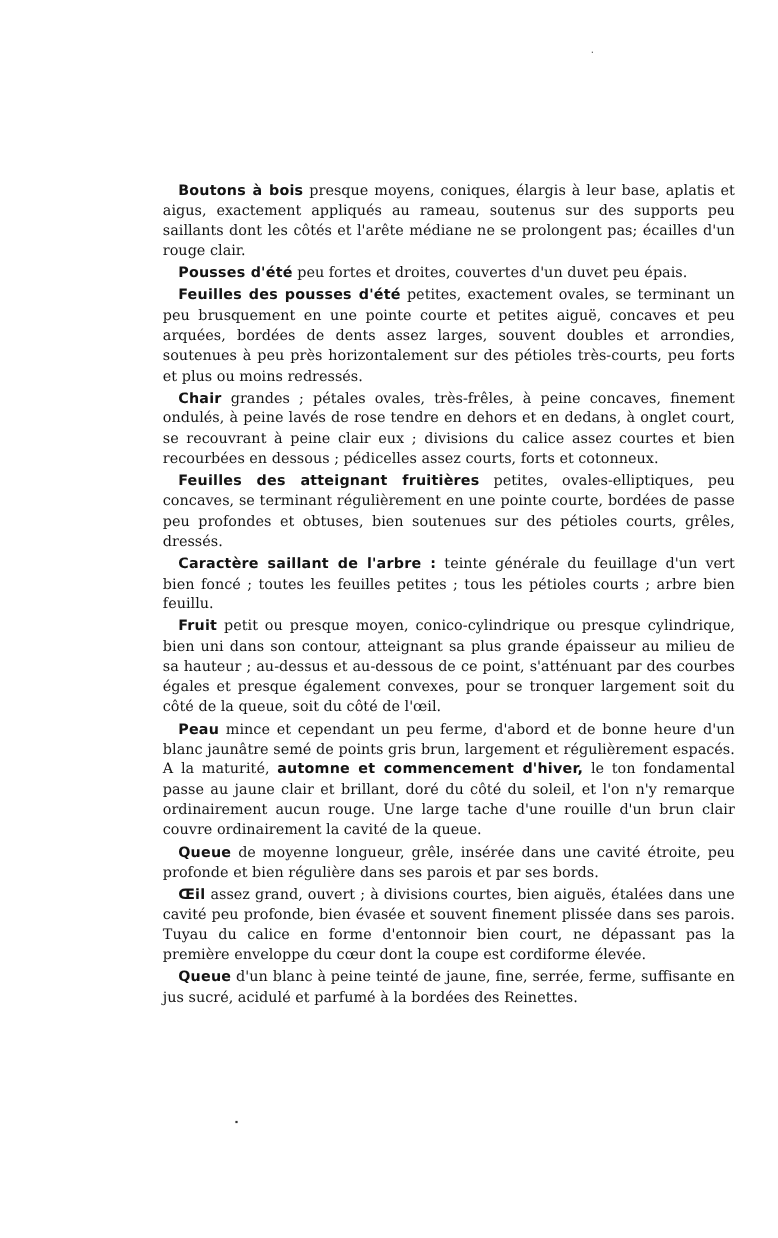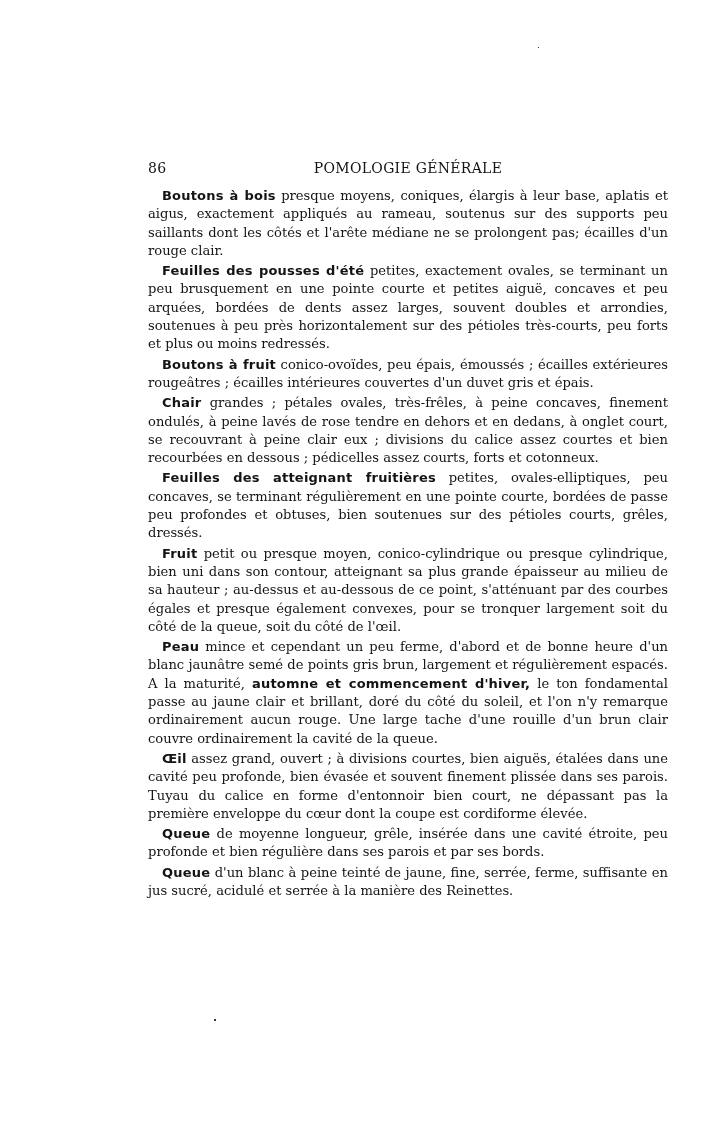--- a/index.html
+++ b/index.html
@@ -16,33 +16,30 @@
       font-size: 13.1px; line-height: 18.3px; text-align: justify;
       text-indent: 14px; margin: 0 0 2px 0;
     }
     .term { font-family: "DejaVu Sans", sans-serif; font-weight: bold; font-size: 13px; letter-spacing: 0.2px; }
     .speck { position: absolute; width: 2px; height: 2px; background: #333; }
   </style>
 </head>
 <body>
 
 <div class="page">
-  <div class="header">
-    <span class="page-number">86</span>
-    <span class="running-title">POMOLOGIE GÉNÉRALE</span>
-  </div>
 
   <div class="content">
     <p class="para"><span class="term">Boutons à bois</span><span> presque moyens, coniques, élargis à leur base, aplatis et aigus, exactement appliqués au rameau, soutenus sur des supports peu saillants dont les côtés et l'arête médiane ne se prolongent pas; écailles d'un rouge clair.</span></p>
+    <p class="para"><span class="term">Pousses d'été</span><span> peu fortes et droites, couvertes d'un duvet peu épais.</span></p>
     <p class="para"><span class="term">Feuilles des pousses d'été</span><span> petites, exactement ovales, se terminant un peu brusquement en une pointe courte et petites aiguë, concaves et peu arquées, bordées de dents assez larges, souvent doubles et arrondies, soutenues à peu près horizontalement sur des pétioles très-courts, peu forts et plus ou moins redressés.</span></p>
-    <p class="para"><span class="term">Boutons à fruit</span><span> conico-ovoïdes, peu épais, émoussés ; écailles extérieures rougeâtres ; écailles intérieures couvertes d'un duvet gris et épais.</span></p>
     <p class="para"><span class="term">Chair</span><span> grandes ; pétales ovales, très-frêles, à peine concaves, finement ondulés, à peine lavés de rose tendre en dehors et en dedans, à onglet court, se recouvrant à peine clair eux ; divisions du calice assez courtes et bien recourbées en dessous ; pédicelles assez courts, forts et cotonneux.</span></p>
     <p class="para"><span class="term">Feuilles des atteignant fruitières</span><span> petites, ovales-elliptiques, peu concaves, se terminant régulièrement en une pointe courte, bordées de passe peu profondes et obtuses, bien soutenues sur des pétioles courts, grêles, dressés.</span></p>
+    <p class="para"><span class="term">Caractère saillant de l'arbre :</span><span> teinte générale du feuillage d'un vert bien foncé ; toutes les feuilles petites ; tous les pétioles courts ; arbre bien feuillu.</span></p>
     <p class="para"><span class="term">Fruit</span><span> petit ou presque moyen, conico-cylindrique ou presque cylindrique, bien uni dans son contour, atteignant sa plus grande épaisseur au milieu de sa hauteur ; au-dessus et au-dessous de ce point, s'atténuant par des courbes égales et presque également convexes, pour se tronquer largement soit du côté de la queue, soit du côté de l'œil.</span></p>
     <p class="para"><span class="term">Peau</span><span> mince et cependant un peu ferme, d'abord et de bonne heure d'un blanc jaunâtre semé de points gris brun, largement et régulièrement espacés. A la maturité, </span><span class="term">automne et commencement d'hiver,</span><span> le ton fondamental passe au jaune clair et brillant, doré du côté du soleil, et l'on n'y remarque ordinairement aucun rouge. Une large tache d'une rouille d'un brun clair couvre ordinairement la cavité de la queue.</span></p>
+    <p class="para"><span class="term">Queue</span><span> de moyenne longueur, grêle, insérée dans une cavité étroite, peu profonde et bien régulière dans ses parois et par ses bords.</span></p>
     <p class="para"><span class="term">Œil</span><span> assez grand, ouvert ; à divisions courtes, bien aiguës, étalées dans une cavité peu profonde, bien évasée et souvent finement plissée dans ses parois. Tuyau du calice en forme d'entonnoir bien court, ne dépassant pas la première enveloppe du cœur dont la coupe est cordiforme élevée.</span></p>
-    <p class="para"><span class="term">Queue</span><span> de moyenne longueur, grêle, insérée dans une cavité étroite, peu profonde et bien régulière dans ses parois et par ses bords.</span></p>
-    <p class="para"><span class="term">Queue</span><span> d'un blanc à peine teinté de jaune, fine, serrée, ferme, suffisante en jus sucré, acidulé et serrée à la manière des Reinettes.</span></p>
+    <p class="para"><span class="term">Queue</span><span> d'un blanc à peine teinté de jaune, fine, serrée, ferme, suffisante en jus sucré, acidulé et parfumé à la bordées des Reinettes.</span></p>
   </div>
 </div>
 
 <div class="speck" style="left:214px; top:1019px;"></div>
 <div class="speck" style="left:538px; top:47px; width:1px; height:1px;"></div>
 
 </body></html>

